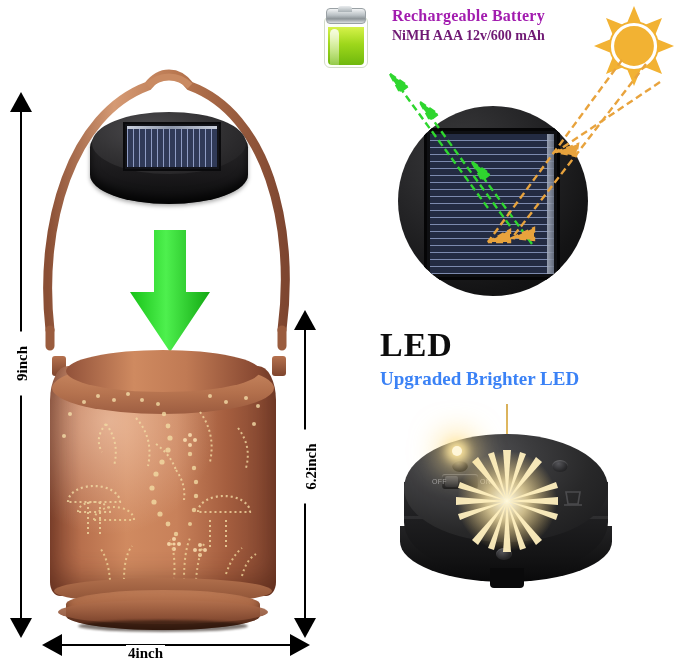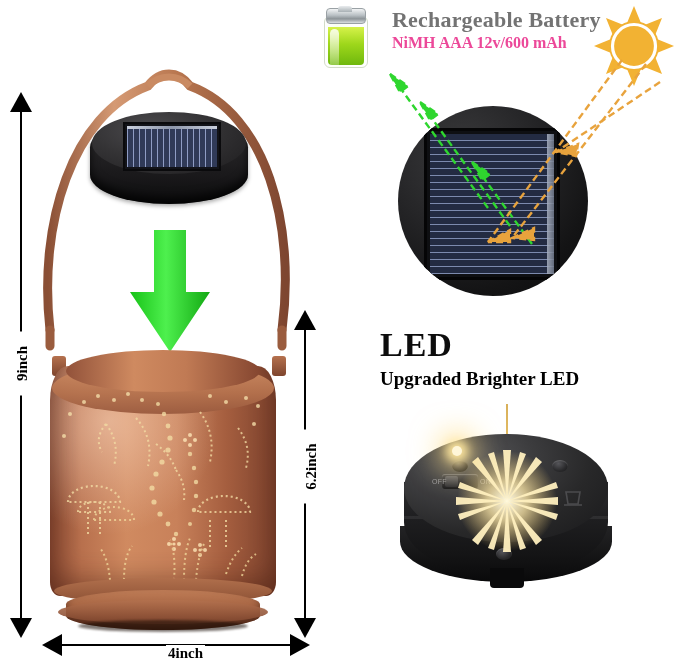--- a/index.html
+++ b/index.html
@@ -82,45 +82,45 @@
     background:linear-gradient(180deg,#d6f24a 0%,#9ed71b 45%,#6fb80d 100%);}
   .bat-gloss{position:absolute;left:5px;top:12px;width:9px;height:42px;border-radius:5px;
     background:linear-gradient(180deg,rgba(255,255,255,.85),rgba(255,255,255,.15));}
   .bat-cap{position:absolute;left:8px;top:2px;width:38px;height:14px;border-radius:4px;
     background:linear-gradient(180deg,#f2f4f5,#b9c0c4 45%,#8d9498 70%,#d9dee0);
     border:1px solid #9aa1a5;}
   .bat-nub{position:absolute;left:20px;top:0px;width:14px;height:6px;border-radius:3px 3px 0 0;
     background:linear-gradient(180deg,#e9ecee,#a8b0b4);}
 
   #headtext{left:392px;top:8px;width:230px;}
-  .h1{font-family:"Liberation Serif",serif;font-weight:bold;font-size:22px;
-      letter-spacing:.2px;color:#737373;line-height:1.05;}
-  .h2{font-family:"Liberation Serif",serif;font-weight:bold;font-size:16px;
-      color:#ec4899;margin-top:3px;}
+  .h1{font-family:"Liberation Serif",serif;font-weight:bold;font-size:16px;
+      letter-spacing:.2px;color:#a21caf;line-height:1.05;}
+  .h2{font-family:"Liberation Serif",serif;font-weight:bold;font-size:14px;
+      color:#701a75;margin-top:3px;}
 
   #sun{left:592px;top:4px;width:84px;height:86px;}
 
   
   #panelcircle{left:398px;top:106px;width:190px;height:190px;border-radius:50%;
     background:radial-gradient(circle at 34% 26%,#3a3a3c 0%,#242426 42%,#141415 72%,#0a0a0b 100%);
     overflow:hidden;}
   .pc-square{position:absolute;left:26px;top:22px;width:130px;height:146px;
     background:#0e0f12;border:3px solid #050506;overflow:hidden;}
   .pc-cells{position:absolute;inset:3px;
      background:
        repeating-linear-gradient(0deg,#7c8aae 0px,#7c8aae 1px,#232b42 1px,#232b42 7px),
        linear-gradient(160deg,#46527a 0%,#2a3350 55%,#1b2138 100%);}
   .pc-right-bar{position:absolute;right:3px;top:3px;bottom:3px;width:7px;
      background:linear-gradient(90deg,#aab2c2,#6e7686);opacity:.85;}
 
   
   #ledhead{left:380px;top:326px;width:290px;text-align:left;}
   .led-title{font-family:"Liberation Serif",serif;font-weight:bold;font-size:34px;color:#0d0d0d;
      letter-spacing:1px;}
-  .led-sub{font-family:"Liberation Serif",serif;font-weight:bold;font-size:19px;color:#000000;
+  .led-sub{font-family:"Liberation Serif",serif;font-weight:bold;font-size:19px;color:#3b82f6;
      margin-top:4px;}
   .led-stem{position:absolute;left:506px;top:404px;width:2px;height:74px;
      background:linear-gradient(180deg,#d8b05a,#f0c96e);}
 
   #ledcap{left:396px;top:430px;width:222px;height:164px;}
   .lc-top{position:absolute;left:8px;top:4px;width:204px;height:108px;border-radius:50%;
     background:
       radial-gradient(ellipse at 30% 22%,#5a5a5c 0%,#3c3c3e 34%,#282829 62%,#18181a 100%);}
   .lc-side{position:absolute;left:8px;top:52px;width:204px;height:94px;
     border-radius:0 0 100px 100px/0 0 54px 54px;
@@ -164,21 +164,21 @@
     <div class="ahead ah-up abs" style="left:294px;top:310px;"></div>
     <div class="mline mv abs" style="left:304px;top:328px;height:292px;"></div>
     <div class="ahead ah-dn abs" style="left:294px;top:618px;"></div>
     <div class="mlabel rot" style="left:274px;top:458px;width:70px;text-align:center;">6.2inch</div>
   </div>
 
   <div>
     <div class="ahead ah-lt abs" style="left:42px;top:634px;"></div>
     <div class="mline mh abs" style="left:60px;top:644px;width:232px;"></div>
     <div class="ahead ah-rt abs" style="left:290px;top:634px;"></div>
-    <div class="mlabel" style="left:126px;top:645px;margin-left:40px;">4inch</div>
+    <div class="mlabel" style="left:126px;top:645px;">4inch</div>
   </div>
 
   <div class="abs" id="lantern">
 
     <svg class="handle-svg" width="270" height="330" viewBox="0 0 270 330">
       <defs>
         <linearGradient id="cop" x1="0" y1="0" x2="1" y2="0">
           <stop offset="0%" stop-color="#8a4f35"></stop>
             <stop offset="28%" stop-color="#d59a74"></stop>
           <stop offset="55%" stop-color="#b8764f"></stop>

